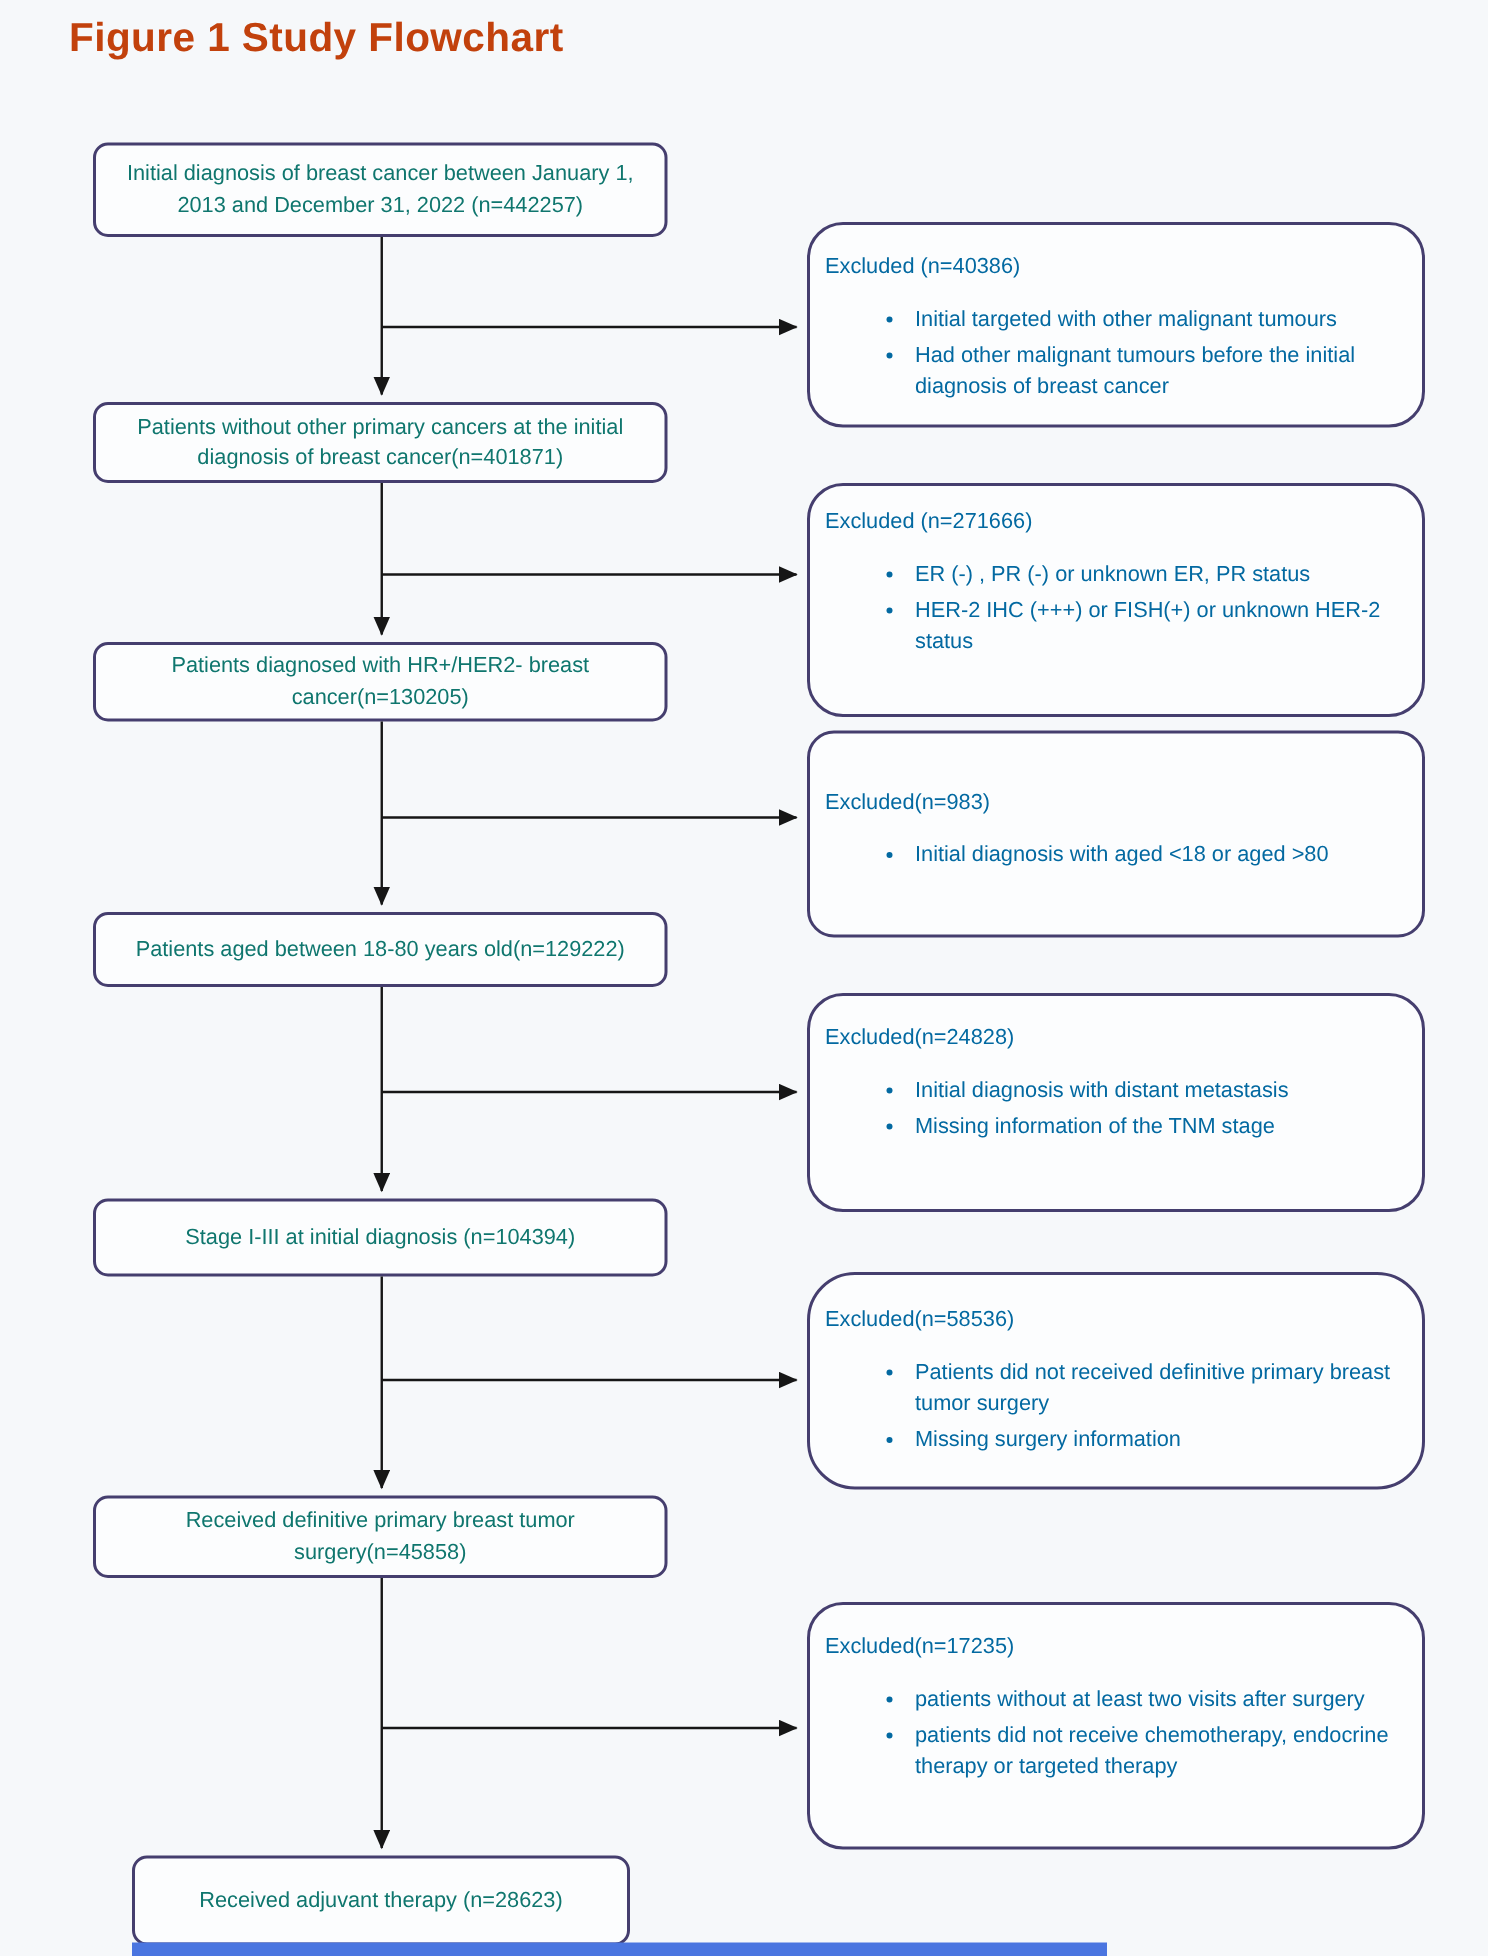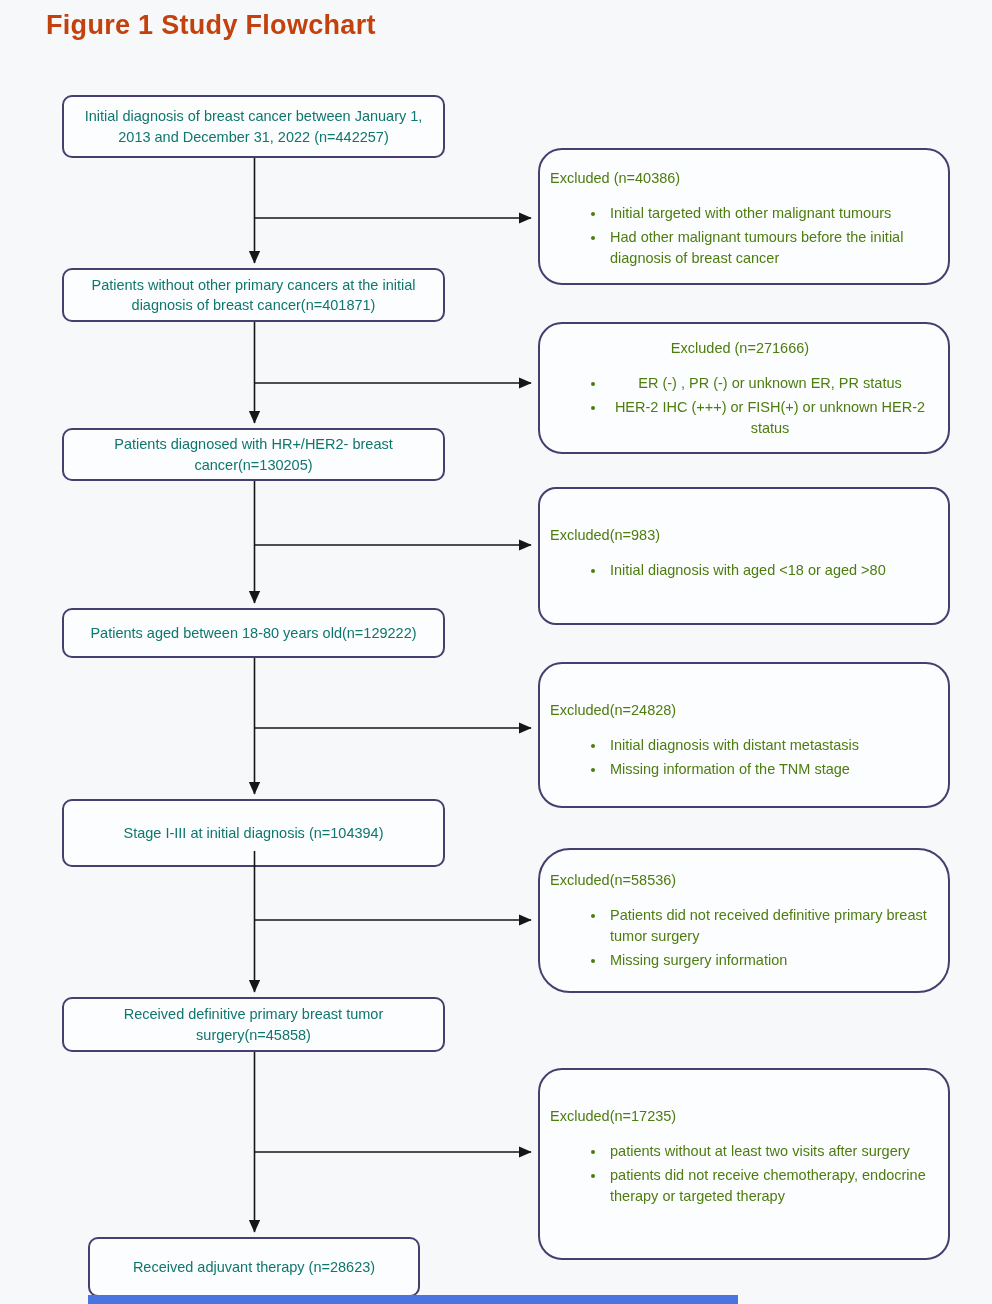--- a/index.html
+++ b/index.html
@@ -38,21 +38,21 @@
     padding: 4px 16px;
   }
   .exc-box {
     position: absolute;
     left: 538px;
     width: 412px;
     background: #fcfdfe;
     border: 2px solid #453e6e;
     border-radius: 24px;
     box-sizing: border-box;
-    color: #4d7c0f;
+    color: #0369a1;
     font-size: 14.5px;
     line-height: 1.45;
     padding: 16px 18px 8px 10px;
   }
   .exc-header { margin: 0; }
   .exc-box ul {
     margin: 14px 0 0 0;
     padding-left: 56px;
   }
   .exc-box li {
@@ -85,65 +85,65 @@
   </div>
   <div class="step-box" style="top:268px;height:54px;">
     <span>Patients without other primary cancers  at the initial diagnosis of breast cancer(n=401871)</span>
   </div>
   <div class="step-box" style="top:428px;height:53px;">
     <span>Patients diagnosed with HR+/HER2- breast cancer(n=130205)</span>
   </div>
   <div class="step-box" style="top:608px;height:50px;">
     <span>Patients aged between 18-80 years old(n=129222)</span>
   </div>
-  <div class="step-box" style="top:799px;height:68px;">
+  <div class="step-box" style="top:799px;height:52px;">
     <span>Stage I-III at initial diagnosis (n=104394)</span>
   </div>
   <div class="step-box" style="top:997px;height:55px;">
     <span>Received definitive primary breast tumor surgery(n=45858)</span>
   </div>
   <div class="step-box" style="left:88px;top:1237px;width:332px;height:60px;">
     <span>Received adjuvant therapy  (n=28623)</span>
   </div>
 
   <div class="exc-box" style="top:148px;height:137px;padding-top:18px;">
     <div class="exc-header">Excluded (n=40386)</div>
     <ul>
       <li>Initial targeted with other malignant tumours</li>
       <li>Had other malignant tumours before the initial diagnosis of breast cancer</li>
     </ul>
   </div>
-  <div class="exc-box" style="top:322px;height:132px;padding-top:14px;text-align:center;">
+  <div class="exc-box" style="top:322px;height:156px;padding-top:14px;">
     <div class="exc-header">Excluded (n=271666)</div>
     <ul>
       <li>ER (-) , PR (-) or unknown ER, PR status</li>
       <li>HER-2 IHC (+++) or FISH(+) or unknown HER-2 status</li>
     </ul>
   </div>
   <div class="exc-box" style="top:487px;height:138px;padding-top:36px;border-radius:18px;">
     <div class="exc-header">Excluded(n=983)</div>
     <ul>
       <li>Initial diagnosis with aged &lt;18 or aged &gt;80</li>
     </ul>
   </div>
-  <div class="exc-box" style="top:662px;height:146px;padding-top:36px;">
+  <div class="exc-box" style="top:662px;height:146px;padding-top:18px;">
     <div class="exc-header">Excluded(n=24828)</div>
     <ul>
       <li>Initial diagnosis with distant metastasis</li>
       <li>Missing information of the TNM stage</li>
     </ul>
   </div>
   <div class="exc-box" style="top:848px;height:145px;padding-top:20px;border-radius:32px;">
     <div class="exc-header">Excluded(n=58536)</div>
     <ul>
       <li>Patients did not received definitive primary breast tumor surgery</li>
       <li>Missing surgery information</li>
     </ul>
   </div>
-  <div class="exc-box" style="top:1068px;height:192px;padding-top:36px;">
+  <div class="exc-box" style="top:1068px;height:165px;padding-top:18px;">
     <div class="exc-header">Excluded(n=17235)</div>
     <ul>
       <li>patients without at least two visits after surgery</li>
       <li>patients did not receive chemotherapy,  endocrine therapy or targeted therapy</li>
     </ul>
   </div>
 
   <svg class="connectors" width="992" height="1304" viewBox="0 0 992 1304">
     <defs>
       <marker id="arrowhead" markerWidth="9" markerHeight="8" refX="7.5" refY="3.5" orient="auto">

